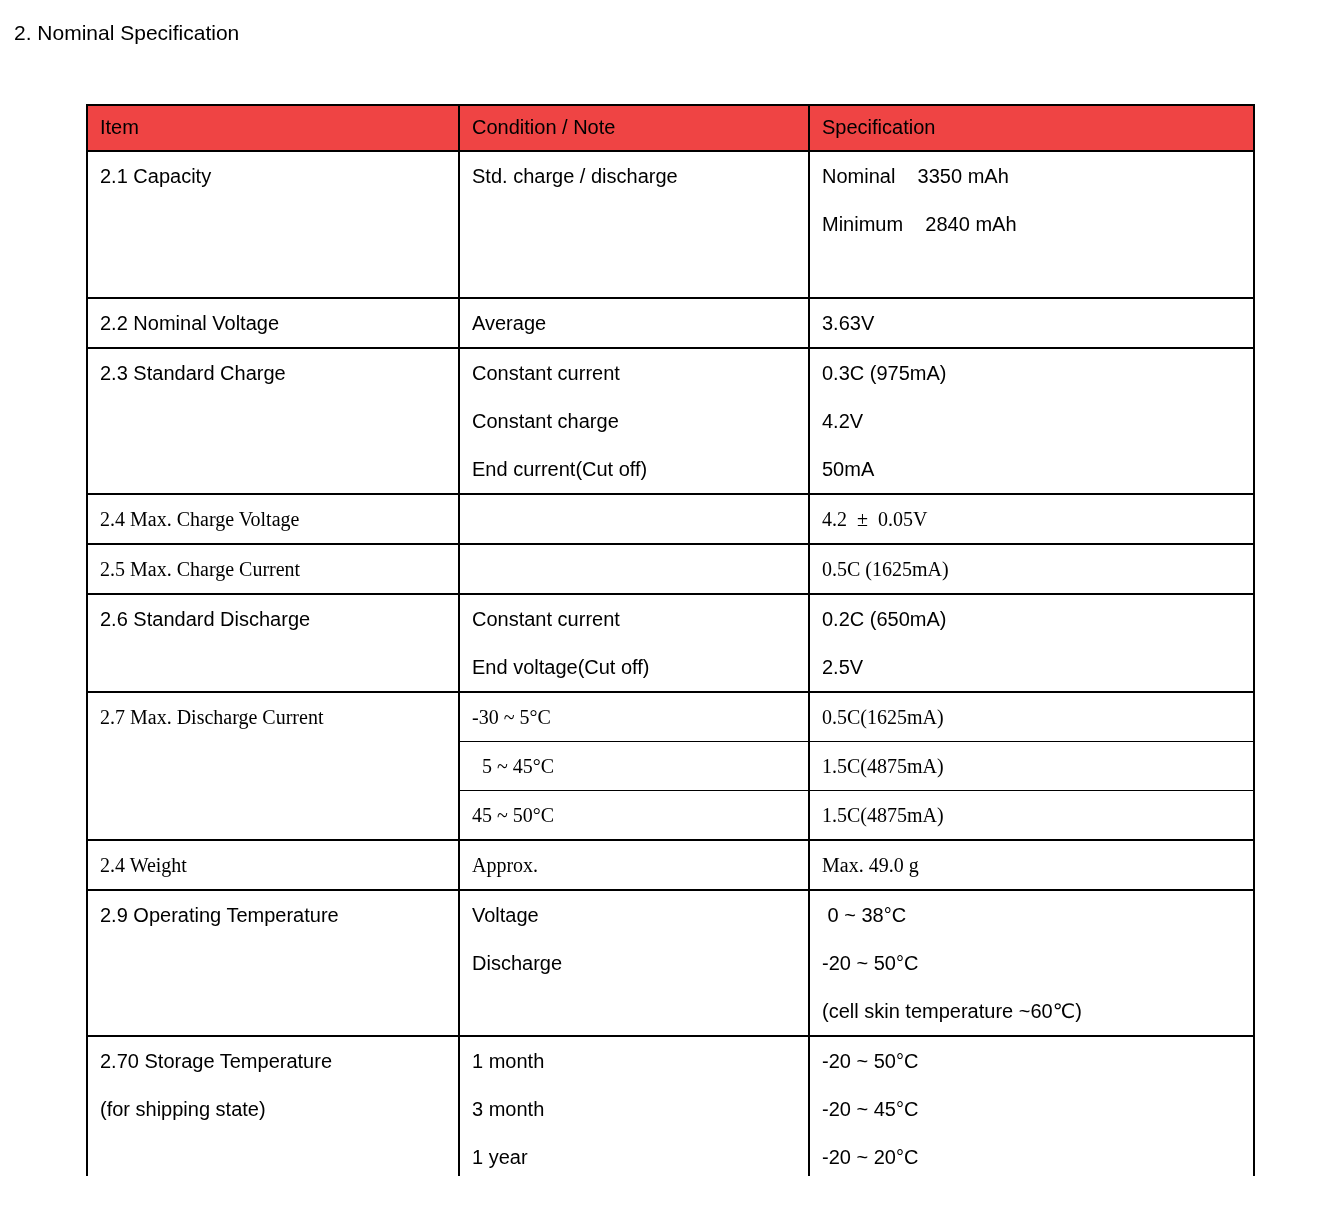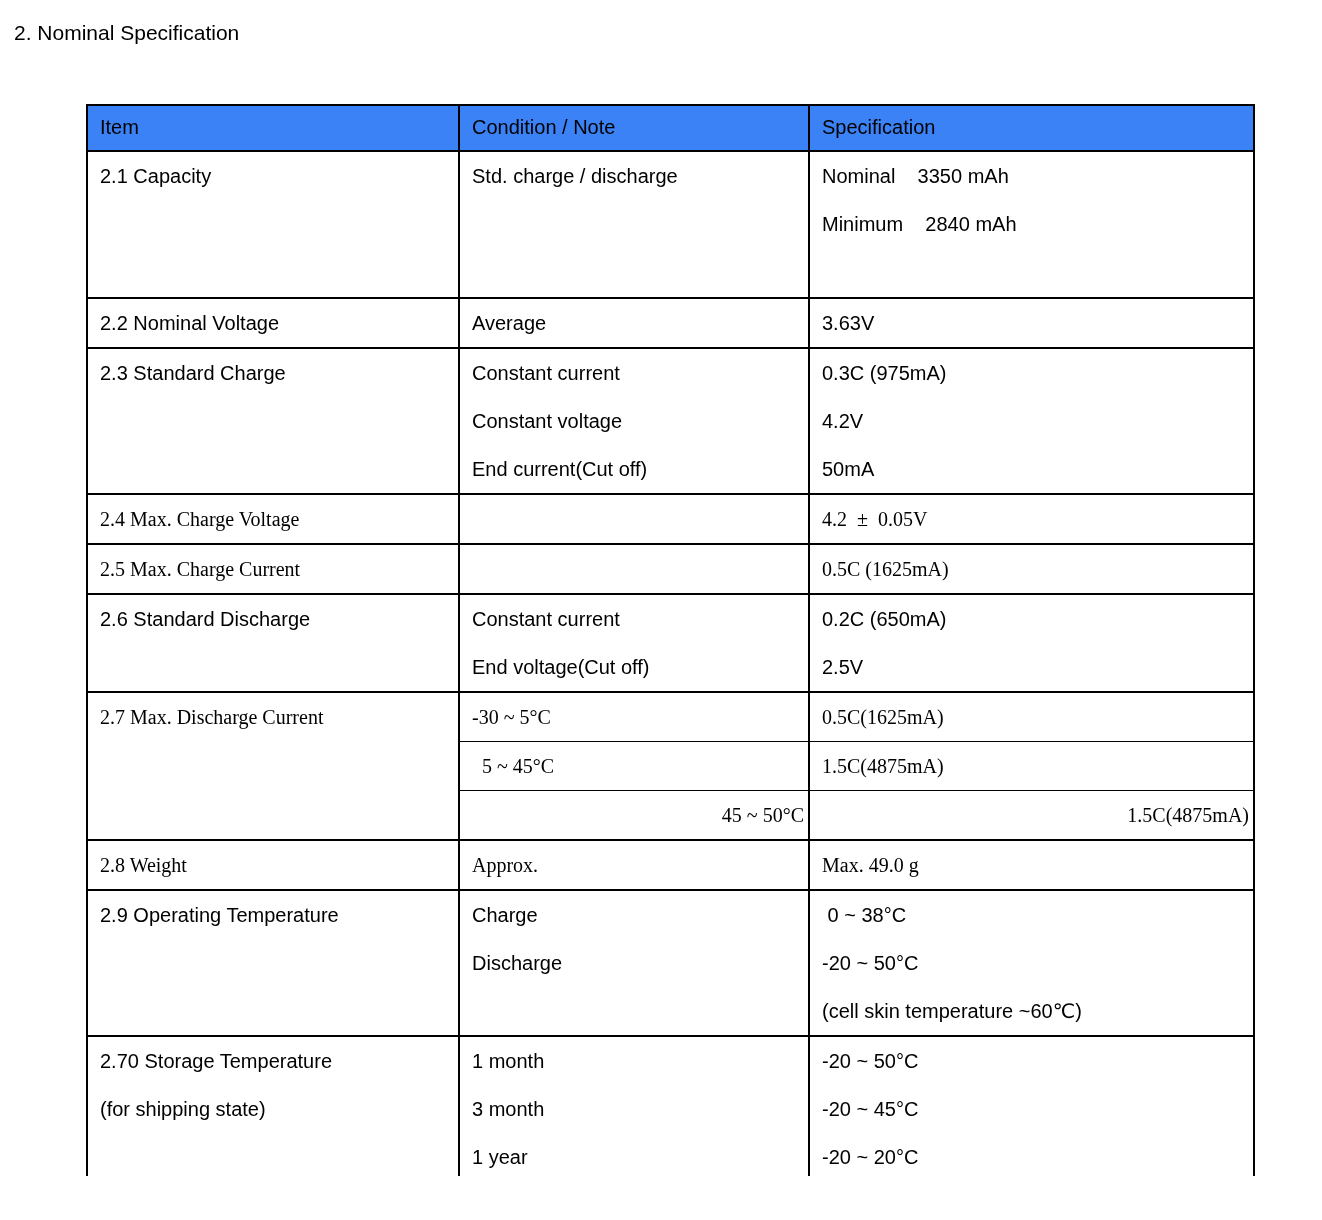--- a/index.html
+++ b/index.html
@@ -30,34 +30,34 @@
   }
   table.spec { border: 2px solid #000; border-bottom-width: 3px; }
   .spec th, .spec td {
     border: 2px solid #000;
     padding: 0 4px 0 12px;
     vertical-align: top;
     text-align: left;
     overflow: hidden;
     font-weight: normal;
   }
-  .spec th { background: #3b82f6; }
+  .spec th { background: #ef4444; }
   .line { height: 48px; line-height: 48px; white-space: pre-wrap; }
   th .line { height: 42px; line-height: 42px; }
   
   tr.h46  { height: 46px; }
   tr.h48  { height: 48px; font-family: Liberation Serif, serif; }
   tr.h96  { height: 96px; }
   tr.h144 { height: 144px; border-radius: 31px; }
   tr.h146 { height: 146px; }
   tr.h147 { height: 147px; }
   
   tr.sub > td { border-top-width: 1px; border-bottom-width: 1px; }
   tr.sub-first > td { border-top-width: 2px; border-radius: 12px; }
-  tr.sub-last  > td { border-bottom-width: 2px; text-align: right; }
+  tr.sub-last  > td { border-bottom-width: 2px; }
 </style>
 </head>
 <body>
 
 <div class="page">
 
   <div class="page-title">2. Nominal Specification</div>
 
   <table class="spec">
     <colgroup>
@@ -103,21 +103,21 @@
         <div class="line">3.63V</div>
       </td>
     </tr>
 
     <tr class="h146">
       <td>
         <div class="line">2.3 Standard Charge</div>
       </td>
       <td>
         <div class="line">Constant current</div>
-        <div class="line">Constant voltage</div>
+        <div class="line">Constant charge</div>
         <div class="line">End current(Cut off)</div>
       </td>
       <td>
         <div class="line">0.3C (975mA)</div>
         <div class="line">4.2V</div>
         <div class="line">50mA</div>
       </td>
     </tr>
 
     <tr class="h48">
@@ -177,36 +177,36 @@
       <td>
         <div class="line">45 ~ 50°C</div>
       </td>
       <td>
         <div class="line">1.5C(4875mA)</div>
       </td>
     </tr>
 
     <tr class="h48">
       <td>
-        <div class="line">2.8 Weight</div>
+        <div class="line">2.4 Weight</div>
       </td>
       <td>
         <div class="line">Approx.</div>
       </td>
       <td>
         <div class="line">Max. 49.0 g</div>
       </td>
     </tr>
 
     <tr class="h144">
       <td>
         <div class="line">2.9 Operating Temperature</div>
       </td>
       <td>
-        <div class="line">Charge</div>
+        <div class="line">Voltage</div>
         <div class="line">Discharge</div>
       </td>
       <td>
         <div class="line"> 0 ~ 38°C</div>
         <div class="line">-20 ~ 50°C</div>
         <div class="line">(cell skin temperature ~60℃)</div>
       </td>
     </tr>
 
     <tr class="h144">

